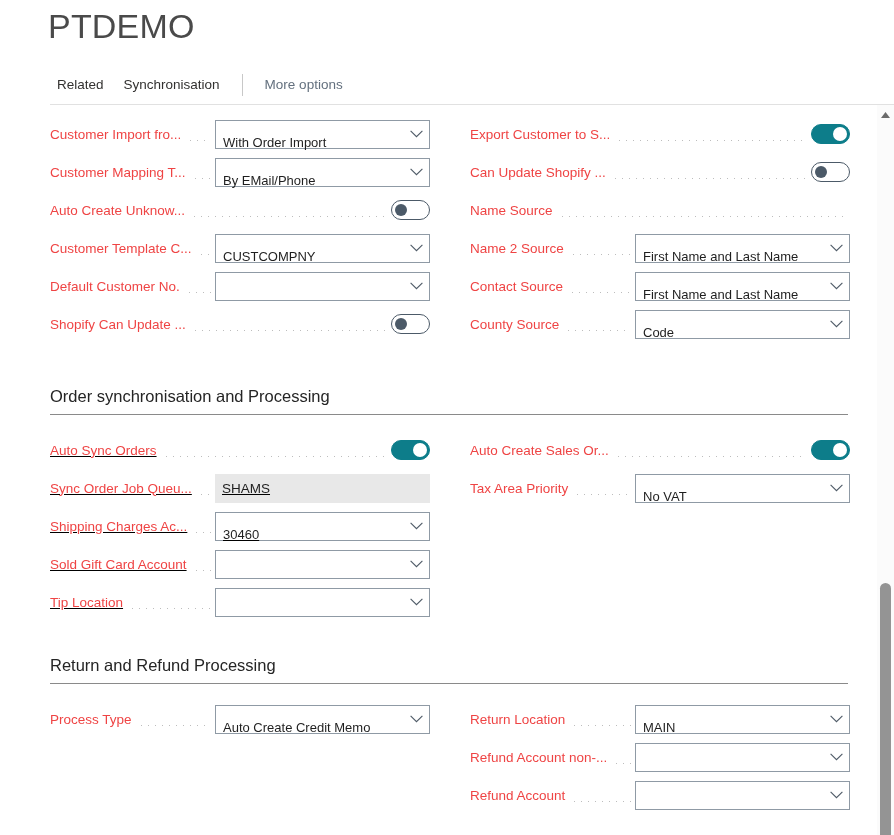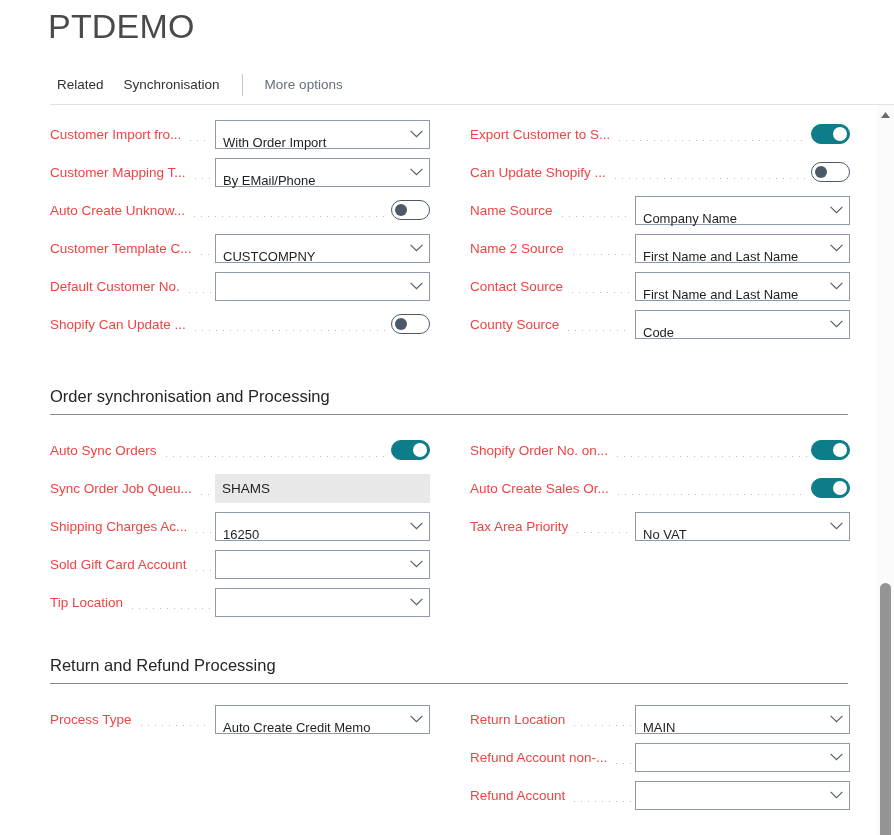--- a/index.html
+++ b/index.html
@@ -326,30 +326,20 @@
             <div class="leader"></div>
             <div class="ctl">
               <div class="toggle off">
                 <div class="knob"></div>
               </div>
             </div>
           </div>
           <div class="row">
             <div class="fld-label">Name Source</div>
             <div class="leader"></div>
-            <div class="ctl">
-              <div class="combo">
-                <div class="val">Company Name</div>
-                <div class="chev">
-                  <svg width="13" height="8" viewBox="0 0 13 8">
-                    <path d="M0.6 0.8 L6.5 6.7 L12.4 0.8" fill="none" stroke="#4f5b67" stroke-width="1.1"></path>
-                  </svg>
-                </div>
-              </div>
-            </div>
           </div>
           <div class="row">
             <div class="fld-label">Name 2 Source</div>
             <div class="leader"></div>
             <div class="ctl">
               <div class="combo">
                 <div class="val">First Name and Last Name</div>
                 <div class="chev">
                   <svg width="13" height="8" viewBox="0 0 13 8">
                     <path d="M0.6 0.8 L6.5 6.7 L12.4 0.8" fill="none" stroke="#4f5b67" stroke-width="1.1"></path>
@@ -383,21 +373,21 @@
                     <path d="M0.6 0.8 L6.5 6.7 L12.4 0.8" fill="none" stroke="#4f5b67" stroke-width="1.1"></path>
                   </svg>
                 </div>
               </div>
             </div>
           </div>
         </div>
       </div>
       <div class="group" style="top: 282px;">
         <div class="section-head">Order synchronisation and Processing</div>
-        <div class="col col-left" style="top: 44px;">
+        <div class="col col-left" style="top: 44px; text-decoration: underline;">
           <div class="row">
             <div class="fld-label">Auto Sync Orders</div>
             <div class="leader"></div>
             <div class="ctl">
               <div class="toggle on">
                 <div class="knob"></div>
               </div>
             </div>
           </div>
           <div class="row">
@@ -407,21 +397,21 @@
               <div class="readonly">
                 <div class="val">SHAMS</div>
               </div>
             </div>
           </div>
           <div class="row">
             <div class="fld-label">Shipping Charges Ac...</div>
             <div class="leader"></div>
             <div class="ctl">
               <div class="combo">
-                <div class="val">16250</div>
+                <div class="val">30460</div>
                 <div class="chev">
                   <svg width="13" height="8" viewBox="0 0 13 8">
                     <path d="M0.6 0.8 L6.5 6.7 L12.4 0.8" fill="none" stroke="#4f5b67" stroke-width="1.1"></path>
                   </svg>
                 </div>
               </div>
             </div>
           </div>
           <div class="row">
             <div class="fld-label">Sold Gift Card Account</div>
@@ -446,29 +436,20 @@
                 <div class="chev">
                   <svg width="13" height="8" viewBox="0 0 13 8">
                     <path d="M0.6 0.8 L6.5 6.7 L12.4 0.8" fill="none" stroke="#4f5b67" stroke-width="1.1"></path>
                   </svg>
                 </div>
               </div>
             </div>
           </div>
         </div>
         <div class="col col-right" style="top: 44px;">
-          <div class="row">
-            <div class="fld-label">Shopify Order No. on...</div>
-            <div class="leader"></div>
-            <div class="ctl">
-              <div class="toggle on">
-                <div class="knob"></div>
-              </div>
-            </div>
-          </div>
           <div class="row">
             <div class="fld-label">Auto Create Sales Or...</div>
             <div class="leader"></div>
             <div class="ctl">
               <div class="toggle on">
                 <div class="knob"></div>
               </div>
             </div>
           </div>
           <div class="row">

